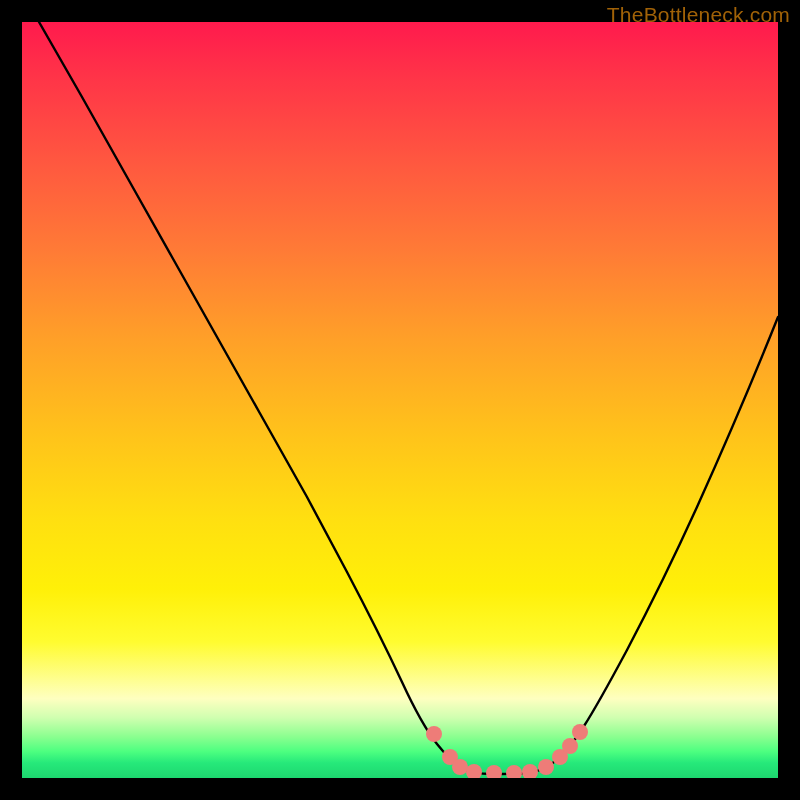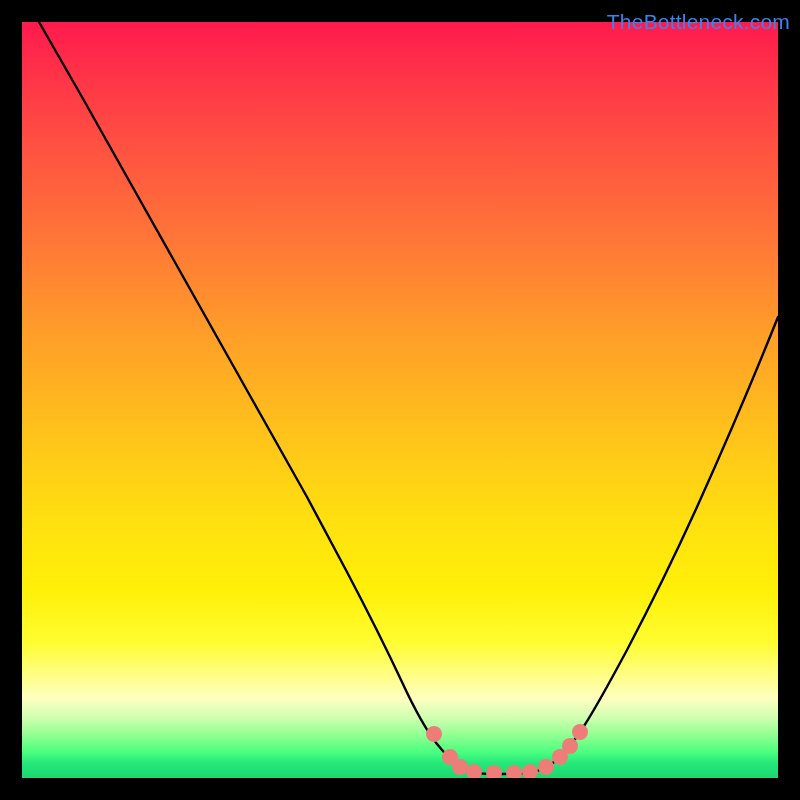--- a/index.html
+++ b/index.html
@@ -52,25 +52,25 @@
   }
   .curve-svg {
     position: absolute;
     left: 0;
     top: 0;
     width: 756px;
     height: 756px;
   }
   .watermark {
     position: absolute;
-    top: 10px;
+    top: 3px;
     right: 10px;
     font-family: Arial, Helvetica, sans-serif;
     font-size: 21px;
-    color: #3b82f6;
+    color: #a16207;
     letter-spacing: 0.2px;
   }
 </style>
 </head>
 <body>
 
 <div class="frame">
 
   <div class="plot-area">
     <div class="gradient"></div>

